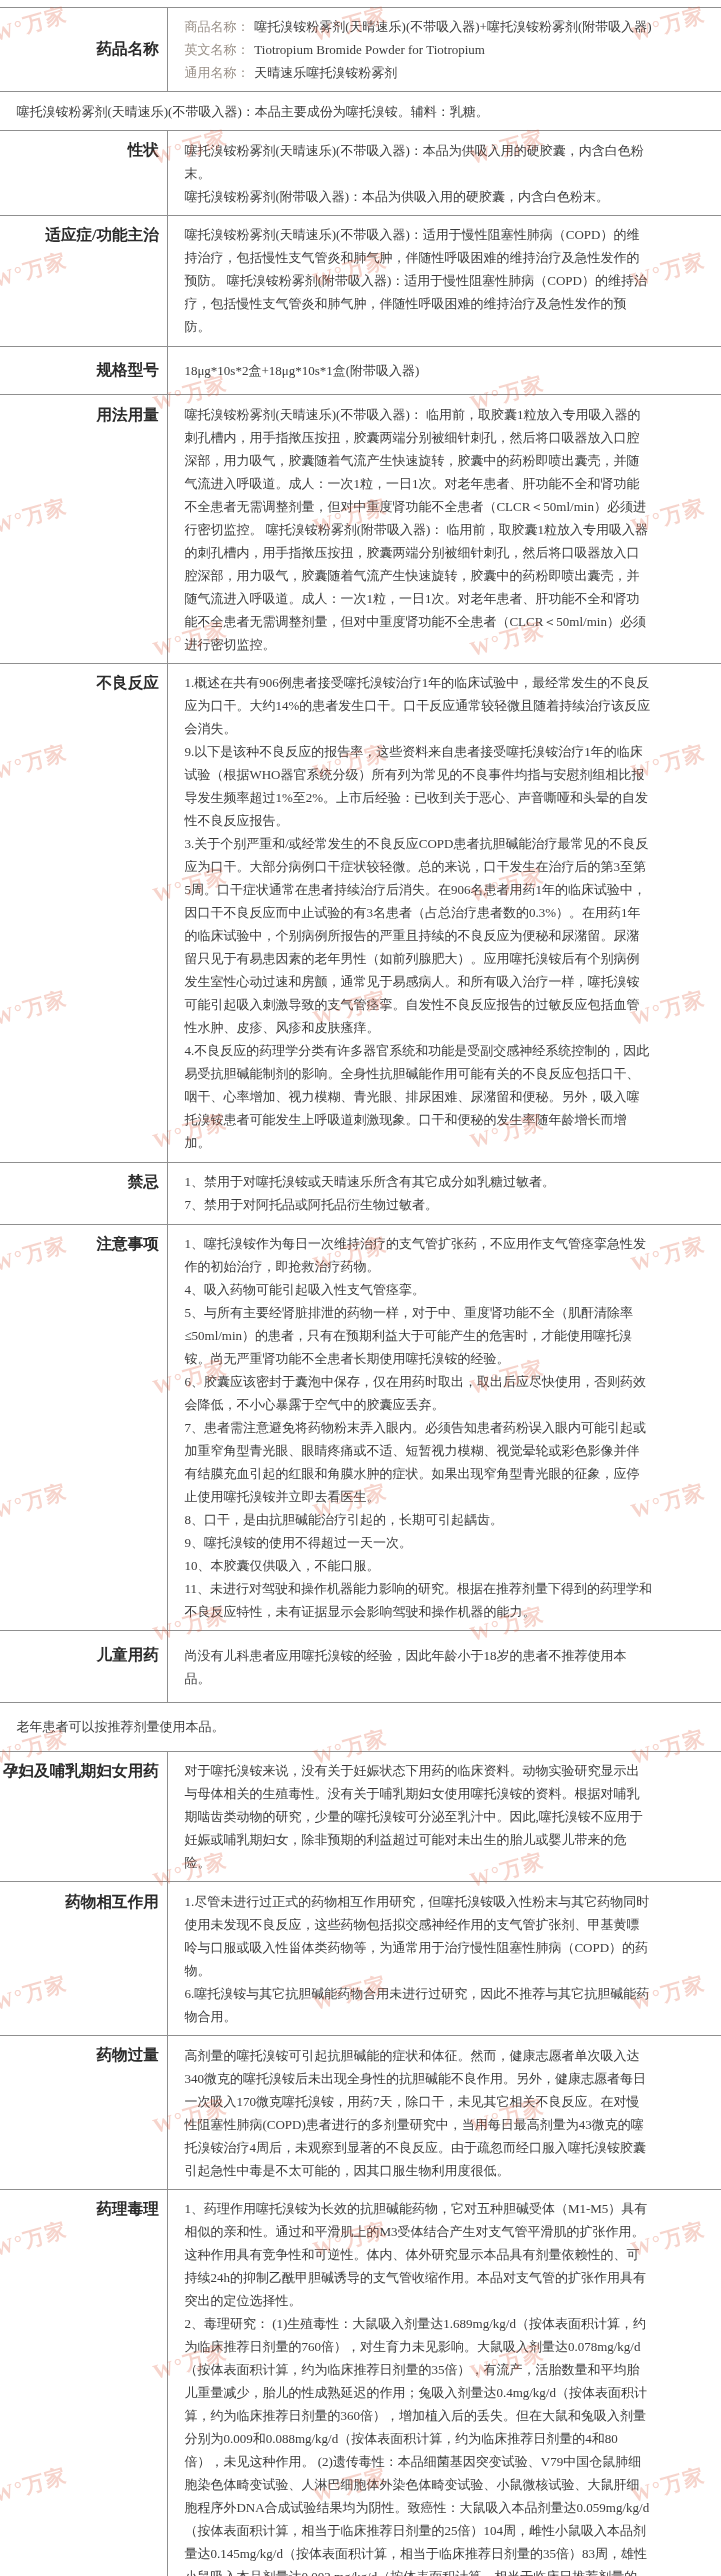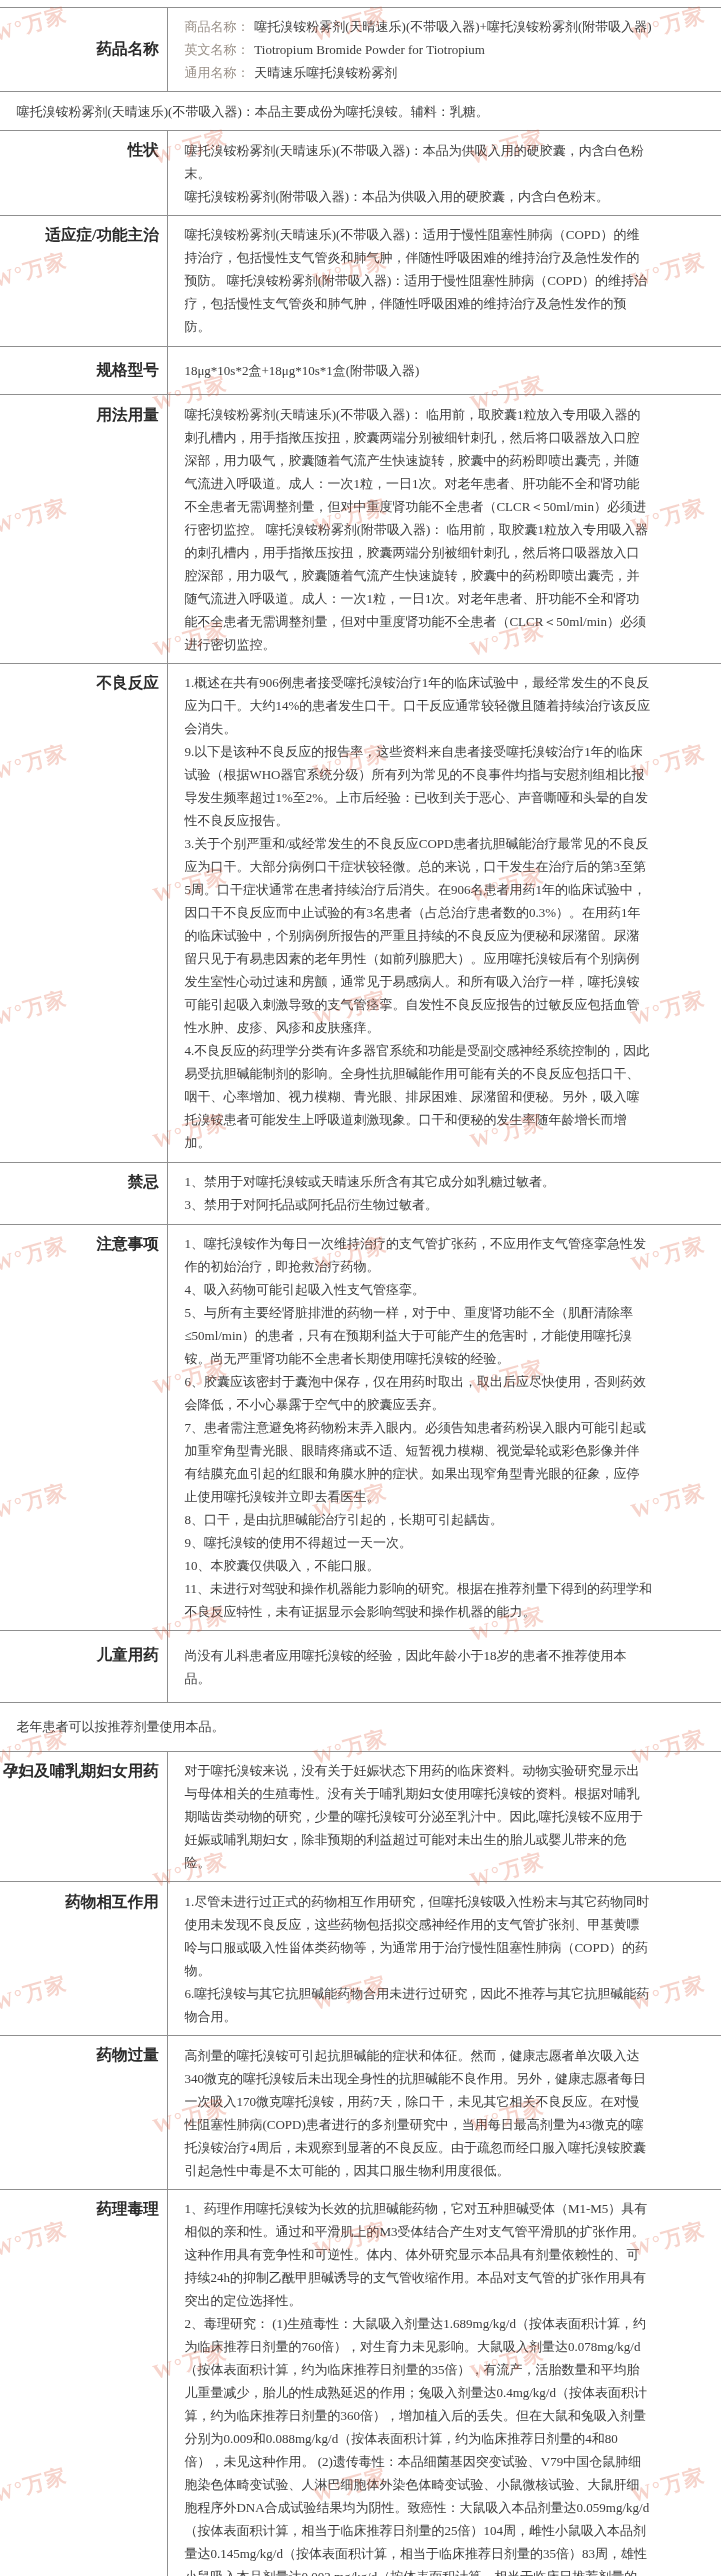--- a/index.html
+++ b/index.html
@@ -89,21 +89,21 @@
         <div class="entry">9.以下是该种不良反应的报告率，这些资料来自患者接受噻托溴铵治疗1年的临床试验（根据WHO器官系统分级）所有列为常见的不良事件均指与安慰剂组相比报导发生频率超过1%至2%。上市后经验：已收到关于恶心、声音嘶哑和头晕的自发性不良反应报告。</div>
         <div class="entry">3.关于个别严重和/或经常发生的不良反应COPD患者抗胆碱能治疗最常见的不良反应为口干。大部分病例口干症状较轻微。总的来说，口干发生在治疗后的第3至第5周。口干症状通常在患者持续治疗后消失。在906名患者用药1年的临床试验中，因口干不良反应而中止试验的有3名患者（占总治疗患者数的0.3%）。在用药1年的临床试验中，个别病例所报告的严重且持续的不良反应为便秘和尿潴留。尿潴留只见于有易患因素的老年男性（如前列腺肥大）。应用噻托溴铵后有个别病例发生室性心动过速和房颤，通常见于易感病人。和所有吸入治疗一样，噻托溴铵可能引起吸入刺激导致的支气管痉挛。自发性不良反应报告的过敏反应包括血管性水肿、皮疹、风疹和皮肤瘙痒。</div>
         <div class="entry">4.不良反应的药理学分类有许多器官系统和功能是受副交感神经系统控制的，因此易受抗胆碱能制剂的影响。全身性抗胆碱能作用可能有关的不良反应包括口干、咽干、心率增加、视力模糊、青光眼、排尿困难、尿潴留和便秘。另外，吸入噻托溴铵患者可能发生上呼吸道刺激现象。口干和便秘的发生率随年龄增长而增加。</div>
       </div>
     </div>
 
     <div class="row">
       <div class="label-cell">禁忌</div>
       <div class="content-cell">
         <div class="entry">1、禁用于对噻托溴铵或天晴速乐所含有其它成分如乳糖过敏者。</div>
-        <div class="entry">3、禁用于对阿托品或阿托品衍生物过敏者。</div>
+        <div class="entry">7、禁用于对阿托品或阿托品衍生物过敏者。</div>
       </div>
     </div>
 
     <div class="row">
       <div class="label-cell">注意事项</div>
       <div class="content-cell">
         <div class="entry">1、噻托溴铵作为每日一次维持治疗的支气管扩张药，不应用作支气管痉挛急性发作的初始治疗，即抢救治疗药物。</div>
         <div class="entry">4、吸入药物可能引起吸入性支气管痉挛。</div>
         <div class="entry">5、与所有主要经肾脏排泄的药物一样，对于中、重度肾功能不全（肌酐清除率≤50ml/min）的患者，只有在预期利益大于可能产生的危害时，才能使用噻托溴铵。尚无严重肾功能不全患者长期使用噻托溴铵的经验。</div>
         <div class="entry">6、胶囊应该密封于囊泡中保存，仅在用药时取出，取出后应尽快使用，否则药效会降低，不小心暴露于空气中的胶囊应丢弃。</div>

